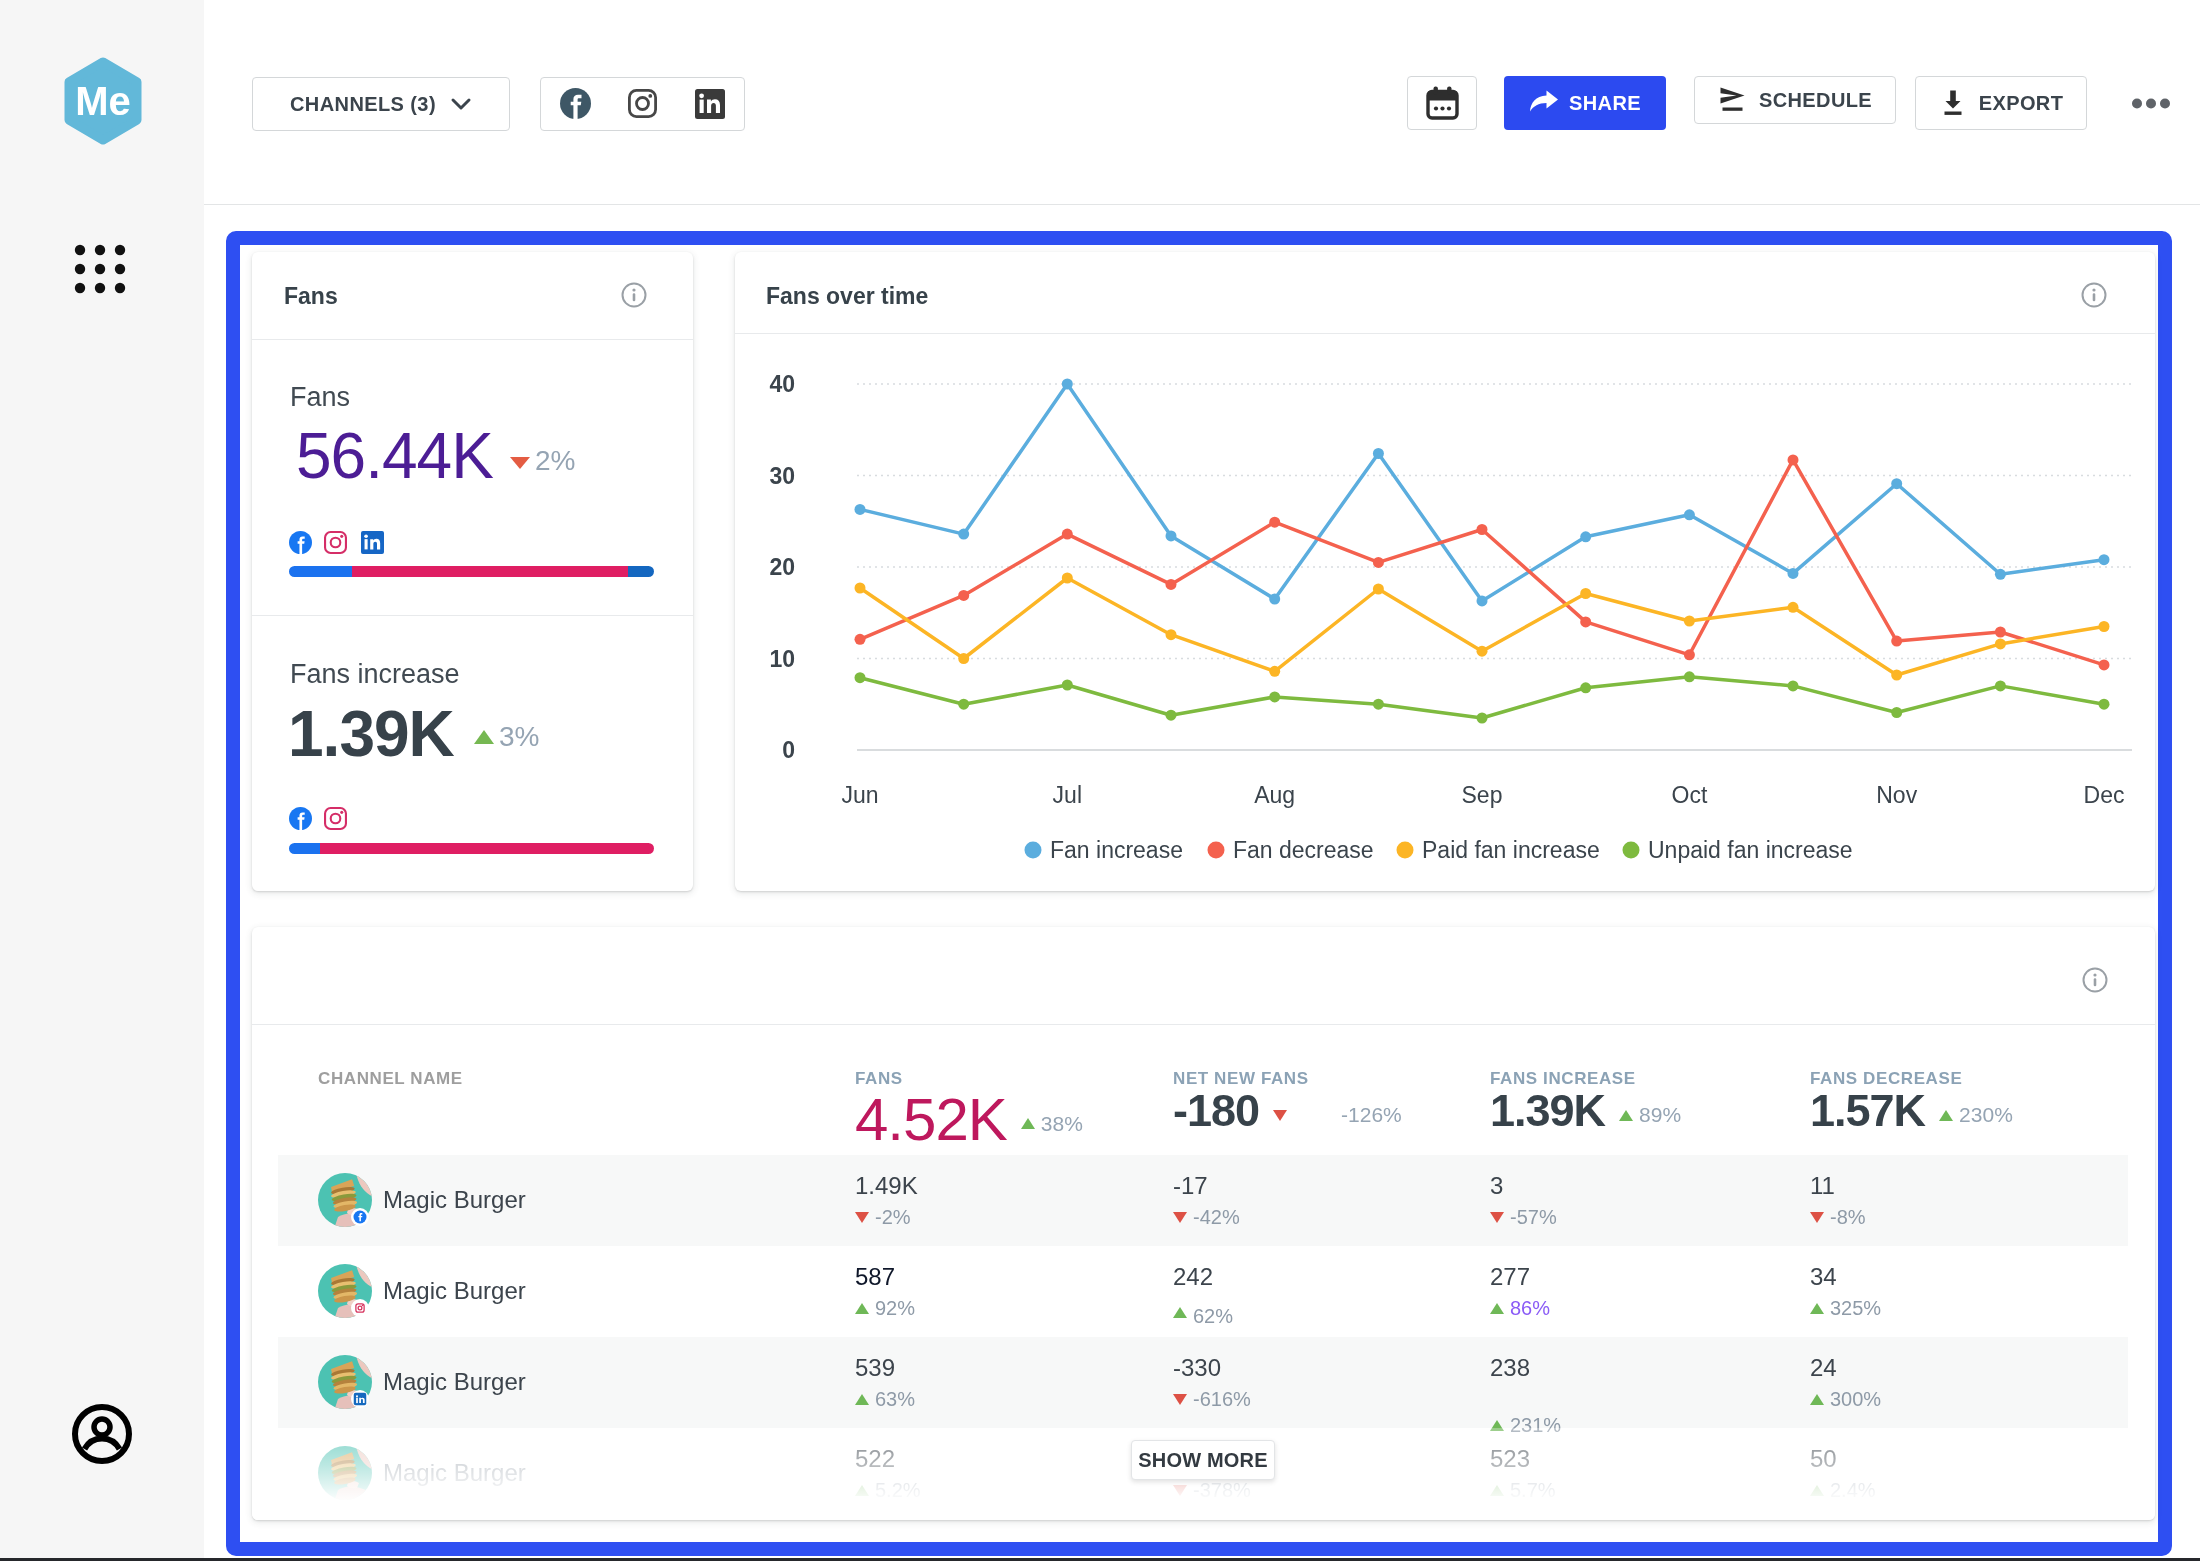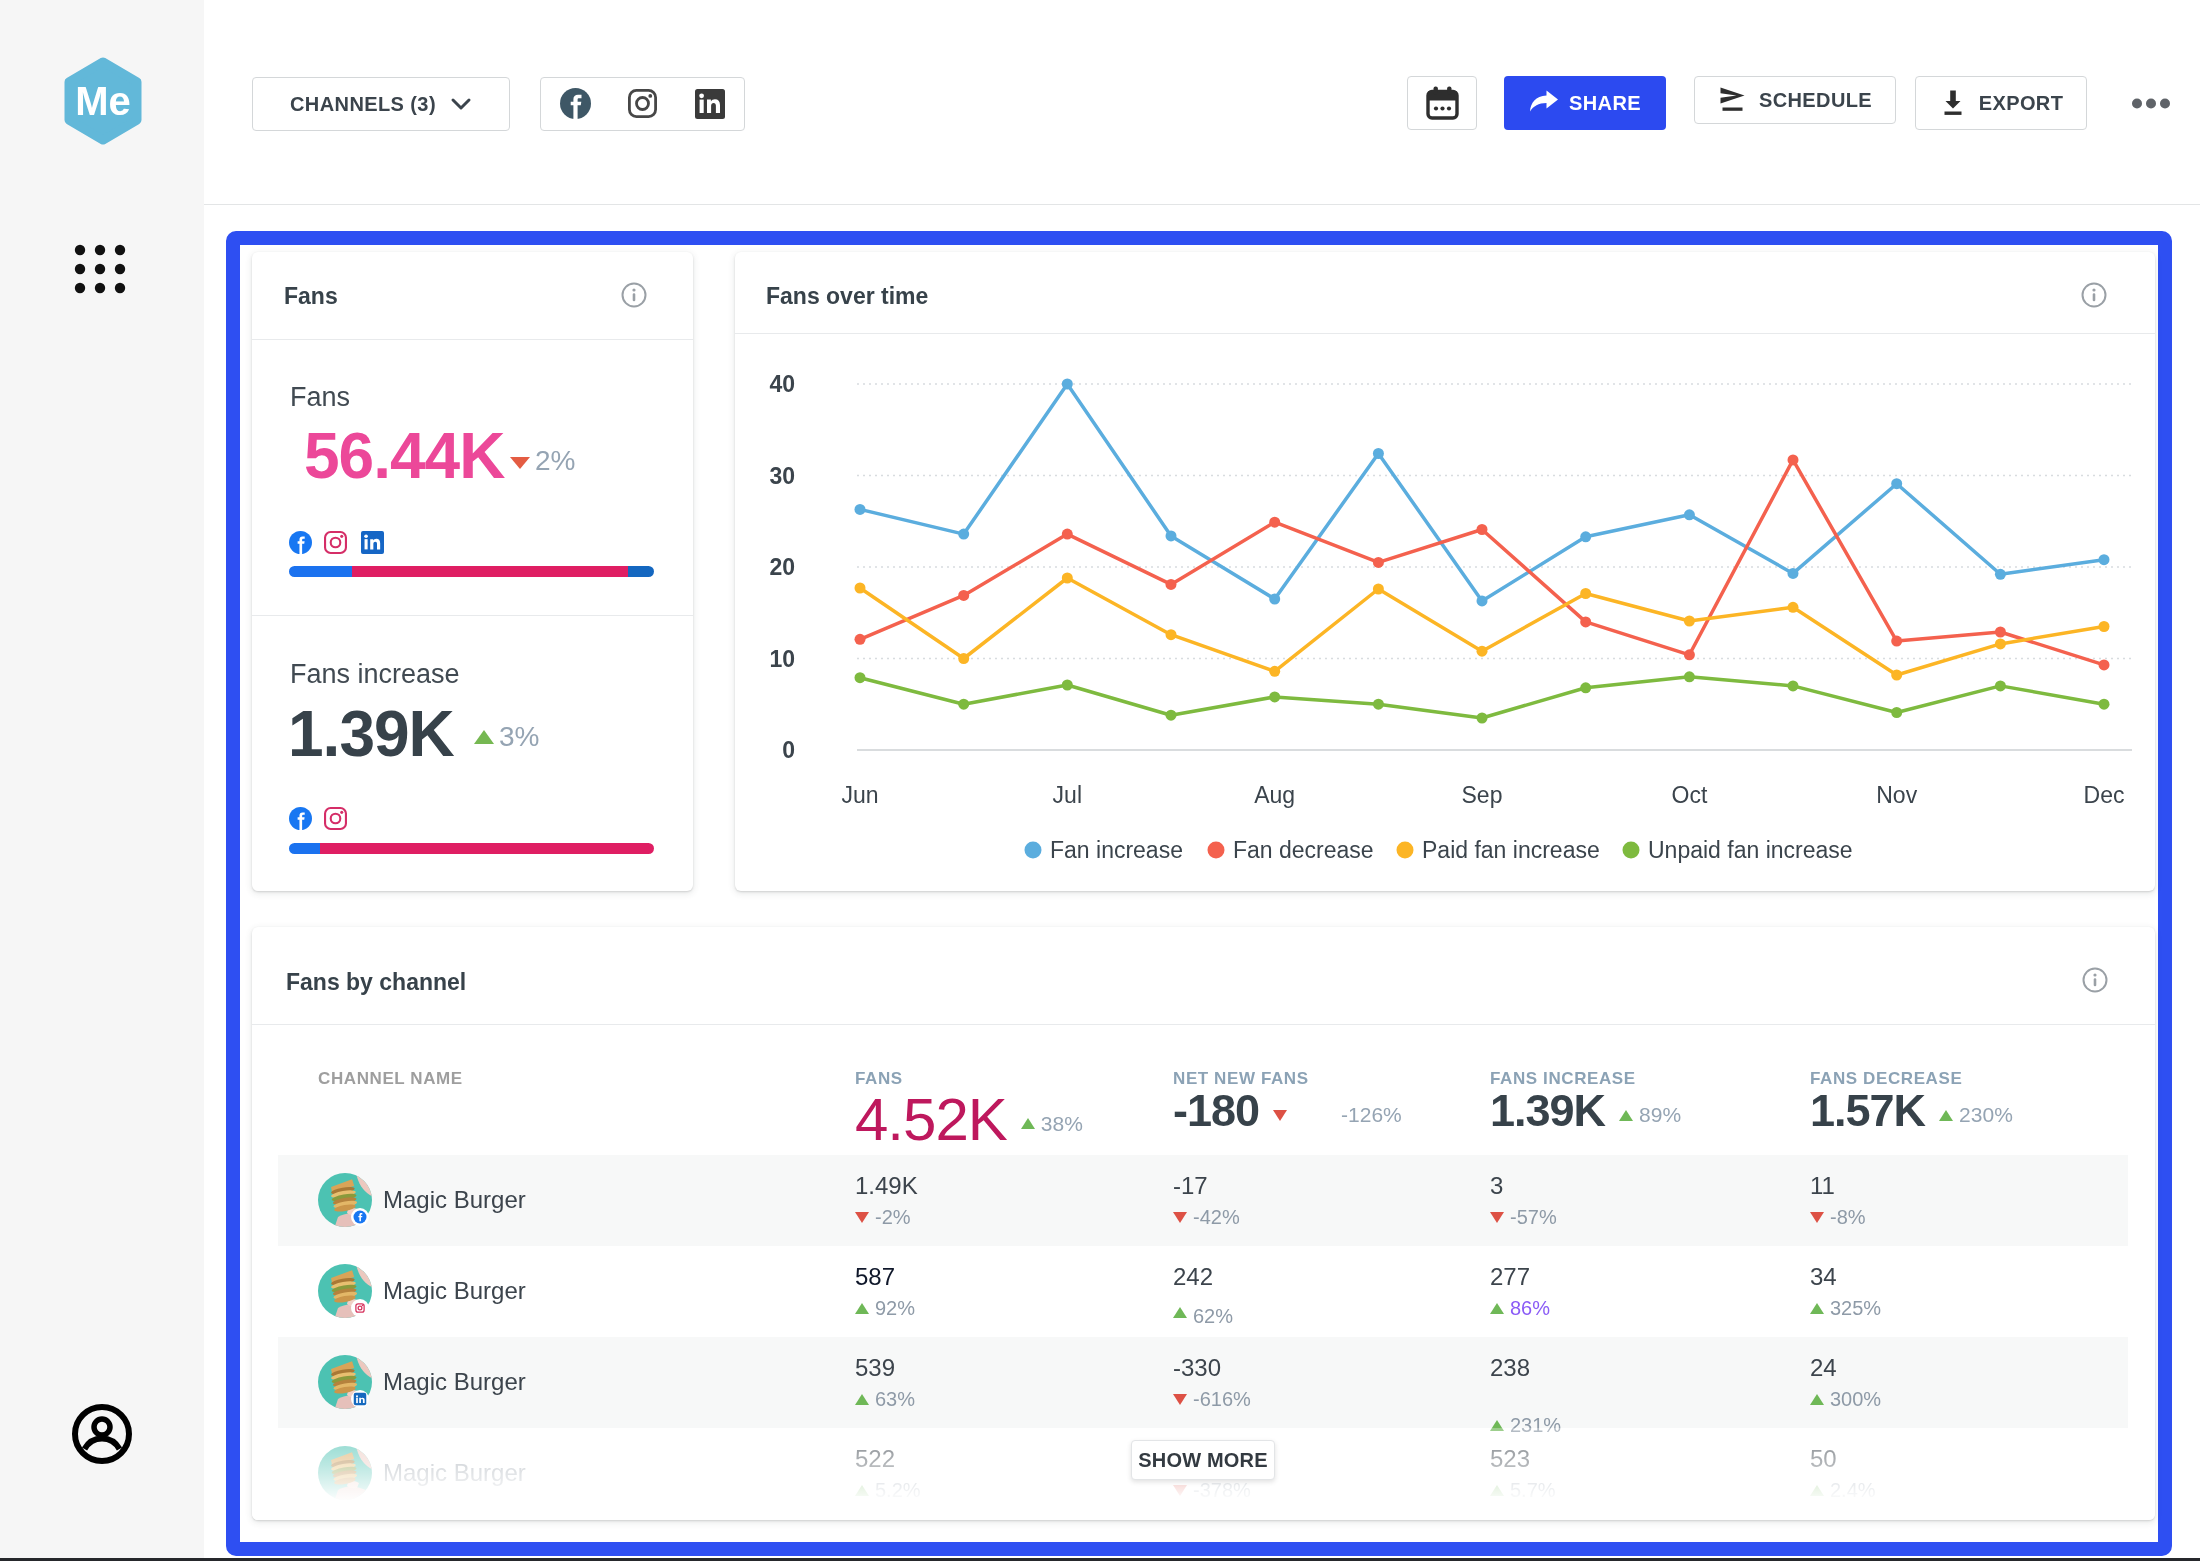--- a/index.html
+++ b/index.html
@@ -118,21 +118,21 @@
 <div class="card" id="fanscard" style="left:252px; top:252px; width:441px; height:639px;">
   <div class="cardhead" style="left:32px; top:31px;">Fans</div>
   <svg class="abs" style="left:369px; top:30px;" width="26" height="26" viewBox="0 0 26 26">
     <circle cx="13" cy="13" r="11.5" fill="none" stroke="#9aa0a6" stroke-width="2"></circle>
     <circle cx="13" cy="8" r="1.6" fill="#9aa0a6"></circle>
       <rect x="11.7" y="11.3" width="2.6" height="8" rx="1.3" fill="#9aa0a6"></rect>
   </svg>
   <div class="divline" style="top:87px;"></div>
 
   <div class="abs" style="left:38px; top:130px; font-size:27px; color:#414a52;">Fans</div>
-  <div class="abs" style="left:52px; top:167px; font-size:64px; font-weight:bold; color:#ec4899; letter-spacing:-1px;">56.44K</div>
+  <div class="abs" style="left:44px; top:167px; font-size:64px; font-weight:normal; color:#4c1d95; letter-spacing:-1px;">56.44K</div>
   <svg class="abs" style="left:258px; top:203px;" width="20" height="14" viewBox="0 0 20 14">
       <polygon points="0,2 20,2 10,14" fill="#e45c43"></polygon>
     </svg>
   <div class="abs" style="left:283px; top:193px; font-size:28px; color:#95a4b3;">2%</div>
 
   <svg class="abs" style="left:37px; top:279px;" width="23" height="23" viewBox="0 0 24 24">
     <circle cx="12" cy="12" r="12" fill="#1877f2"></circle>
     <path d="M16.4 8.2h-1.8c-.6 0-.9.3-.9 1v1.5h2.6l-.4 2.5h-2.2V24h-2.8v-10.8H9v-2.5h1.9V9c0-1.9 1.2-3.2 3.2-3.2h2.3z" fill="#fff"></path>
   </svg>
   <svg class="abs" style="left:72px; top:279px;" width="23" height="23" viewBox="0 0 24 24">
@@ -265,21 +265,20 @@
   <circle cx="481" cy="598" r="8.5" fill="#f4614e"></circle>
   <text x="498" y="606" font-size="23" fill="#3b444c">Fan decrease</text>
   <circle cx="670" cy="598" r="8.5" fill="#fcb525"></circle>
   <text x="687" y="606" font-size="23" fill="#3b444c">Paid fan increase</text>
   <circle cx="896" cy="598" r="8.5" fill="#7eba3f"></circle>
   <text x="913" y="606" font-size="23" fill="#3b444c">Unpaid fan increase</text>
   </svg>
 </div>
 
 <div class="card" id="tablecard" style="left:252px; top:927px; width:1903px; height:593px; overflow:hidden;">
-  <div class="cardhead" style="left:34px; top:42px;">Fans by channel</div>
   <svg class="abs" style="left:1830px; top:40px;" width="26" height="26" viewBox="0 0 26 26">
     <circle cx="13" cy="13" r="11.5" fill="none" stroke="#9aa0a6" stroke-width="2"></circle>
     <circle cx="13" cy="8" r="1.6" fill="#9aa0a6"></circle>
       <rect x="11.7" y="11.3" width="2.6" height="8" rx="1.3" fill="#9aa0a6"></rect>
   </svg>
   <div class="divline" style="top:97px;"></div>
   <div class="abs" style="left:66px; top:142px; font-size:17px; font-weight:bold; color:#9e9e9e; letter-spacing:.6px;">CHANNEL NAME</div>
   <div class="abs" style="left:603px; top:142px; font-size:17px; font-weight:bold; color:#8ba2b5; letter-spacing:.6px;">FANS</div>
   <div class="abs" style="left:603px; top:158px; display:flex; align-items:center;">
     <span style="font-size:60px; font-weight:normal; color:#be185d; letter-spacing:-1px;">4.52K</span>

